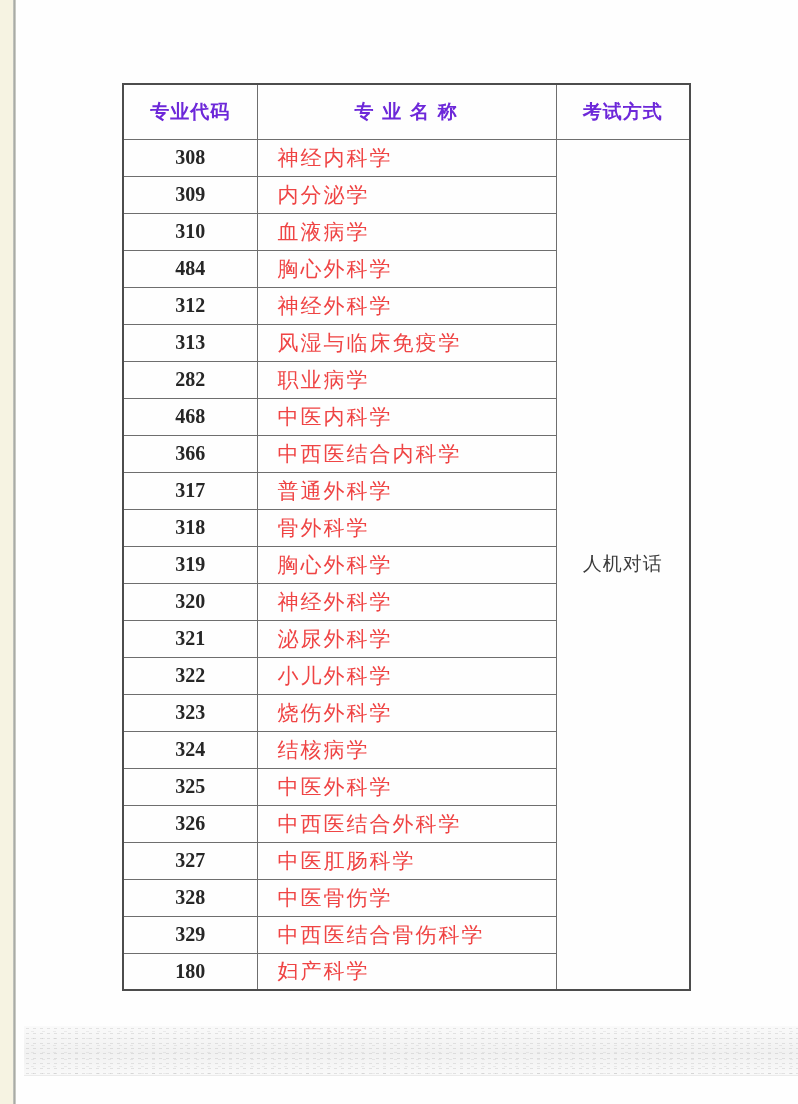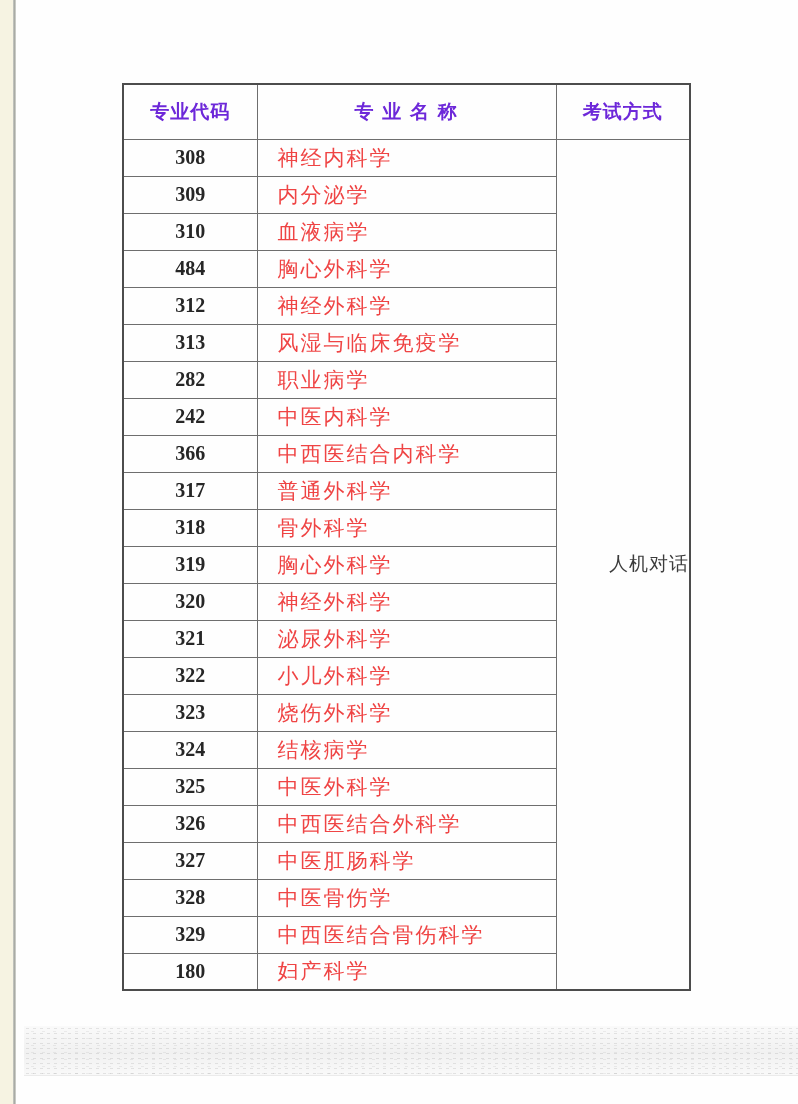--- a/index.html
+++ b/index.html
@@ -60,21 +60,21 @@
     font-size: 20px;
     color: #262626;
   }
   td.name {
     padding-left: 20px;
     font-size: 21px;
     color: #ef4444;
     letter-spacing: 2px;
   }
   td.exam {
-    text-align: right;
+    text-align: center;
     font-size: 19px;
     color: #3c3c3c;
     letter-spacing: 1px;
   }
   .noise-band {
     position: absolute;
     left: 24px;
     right: 0;
     top: 1026px;
     height: 50px;
@@ -131,21 +131,21 @@
   </tr>
         <tr>
     <td class="code">313</td>
     <td class="name">风湿与临床免疫学</td>
   </tr>
         <tr>
     <td class="code">282</td>
     <td class="name">职业病学</td>
   </tr>
         <tr>
-    <td class="code">242</td>
+    <td class="code">468</td>
     <td class="name">中医内科学</td>
   </tr>
         <tr>
     <td class="code">366</td>
     <td class="name">中西医结合内科学</td>
   </tr>
         <tr>
     <td class="code">317</td>
     <td class="name">普通外科学</td>
   </tr>

